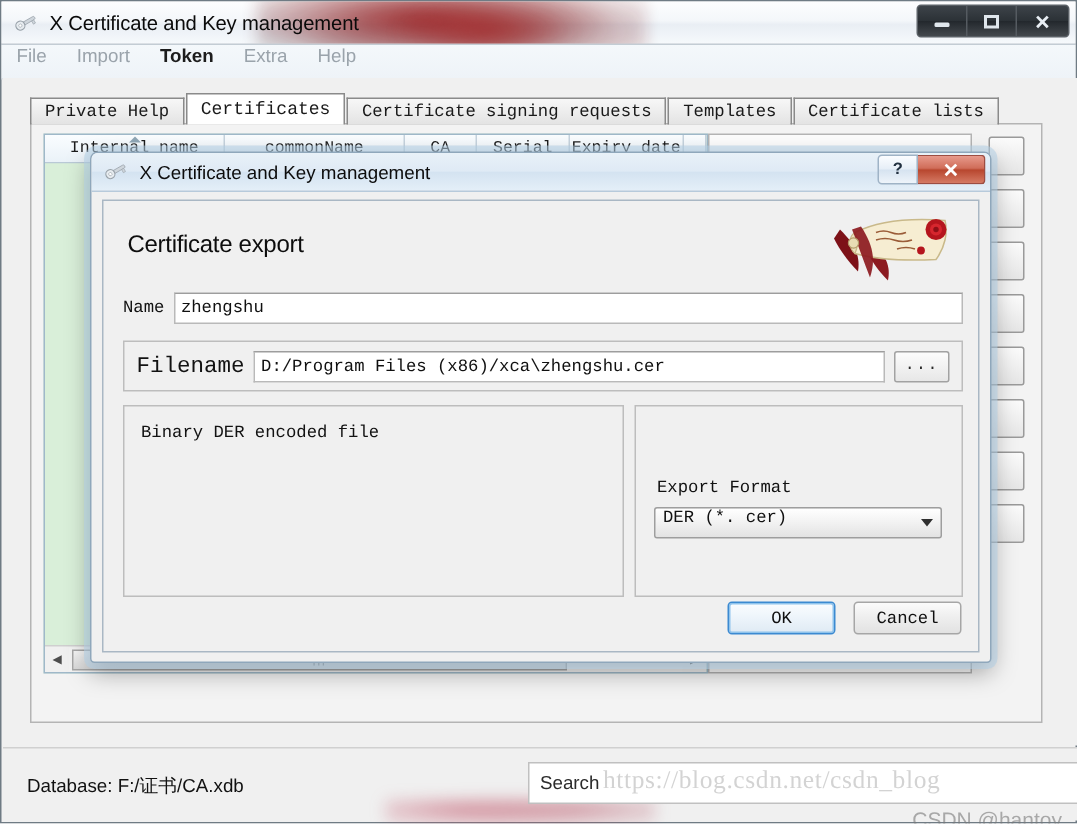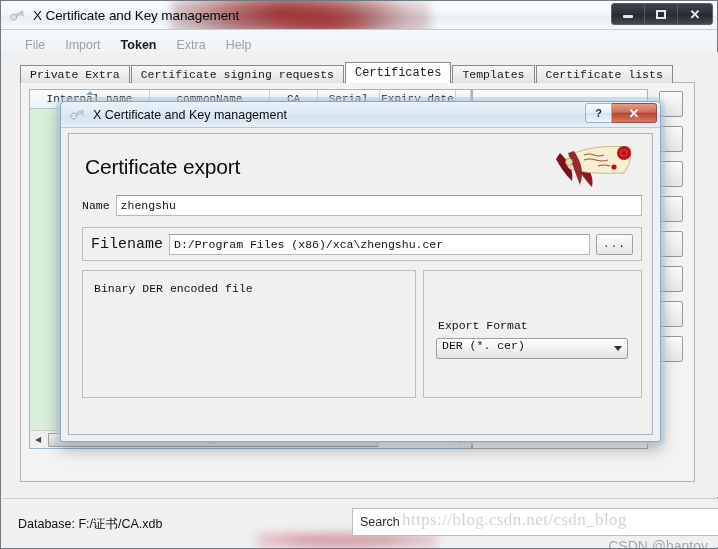--- a/index.html
+++ b/index.html
@@ -97,22 +97,22 @@
   .glyph-min { width: 10px; height: 3px; background: #dfe6ec; border-radius: 1px; margin-top: 5px; }
   .glyph-max { width: 10px; height: 9px; border: 2px solid #dfe6ec; box-sizing: border-box; }
   .glyph-close { font-size: 13px; font-weight: bold; line-height: 1; color: #e9eff5; }
 
   
   .menubar {
     height: 22px;
     background: linear-gradient(to bottom, #f4f8fb 0%, #eef3f8 100%);
     border-bottom: 1px solid #dde4ea;
     display: flex;
-    align-items: flex-end;
-    padding-left: 24px;
+    align-items: flex-start;
+    padding-left: 10px;
     gap: 20px;
   }
   .menu-item {
     font-size: 12.5px;
     color: #9aa3ab;
     white-space: nowrap;
   }
   .menu-item.active { color: #1d1d1d; font-weight: bold; }
 
   
@@ -382,21 +382,21 @@
     left: 7px; top: 31px;
     width: 585px; height: 302px;
     box-sizing: border-box;
     border: 1px solid #a9b7c4;
     background: #f0f0f0;
   }
 
   .dlg-heading {
     position: absolute;
     left: 16px; top: 21px;
-    font-size: 21px;
+    font-size: 16px;
     color: #0d0d0d;
     letter-spacing: -0.2px;
   }
   .cert-art {
     position: absolute;
     right: 14px; top: 7px;
     width: 84px; height: 48px;
   }
 
   .row-name {
@@ -581,23 +581,23 @@
       <span class="menu-item">File</span>
       <span class="menu-item">Import</span>
       <span class="menu-item active">Token</span>
       <span class="menu-item">Extra</span>
       <span class="menu-item">Help</span>
     </div>
 
     <div class="win-body">
 
       <div class="tabstrip">
-        <div class="tab">Private Extra</div>
+        <div class="tab">Private Help</div>
+        <div class="tab selected">Certificates</div>
         <div class="tab">Certificate signing requests</div>
-        <div class="tab selected">Certificates</div>
         <div class="tab">Templates</div>
         <div class="tab">Certificate lists</div>
       </div>
 
       <div class="tab-page">
 
         <div class="table-area">
           <div class="table-head">
             <div class="th" style="width:120px">
               <span class="sortmark"></span>
@@ -742,17 +742,21 @@
       <div class="group-format">
         <span class="lbl-format">Export Format</span>
         <div class="combo">
           <span class="combo-value">DER (*. cer)</span>
           <span class="combo-arrow">
             <span class="caret-down"></span>
           </span>
         </div>
       </div>
 
+      <div class="dlg-footer">
+        <div class="btn default">OK</div>
+        <div class="btn">Cancel</div>
+      </div>
 
     </div>
   </div>
 
 </div>
 
 </body></html>

